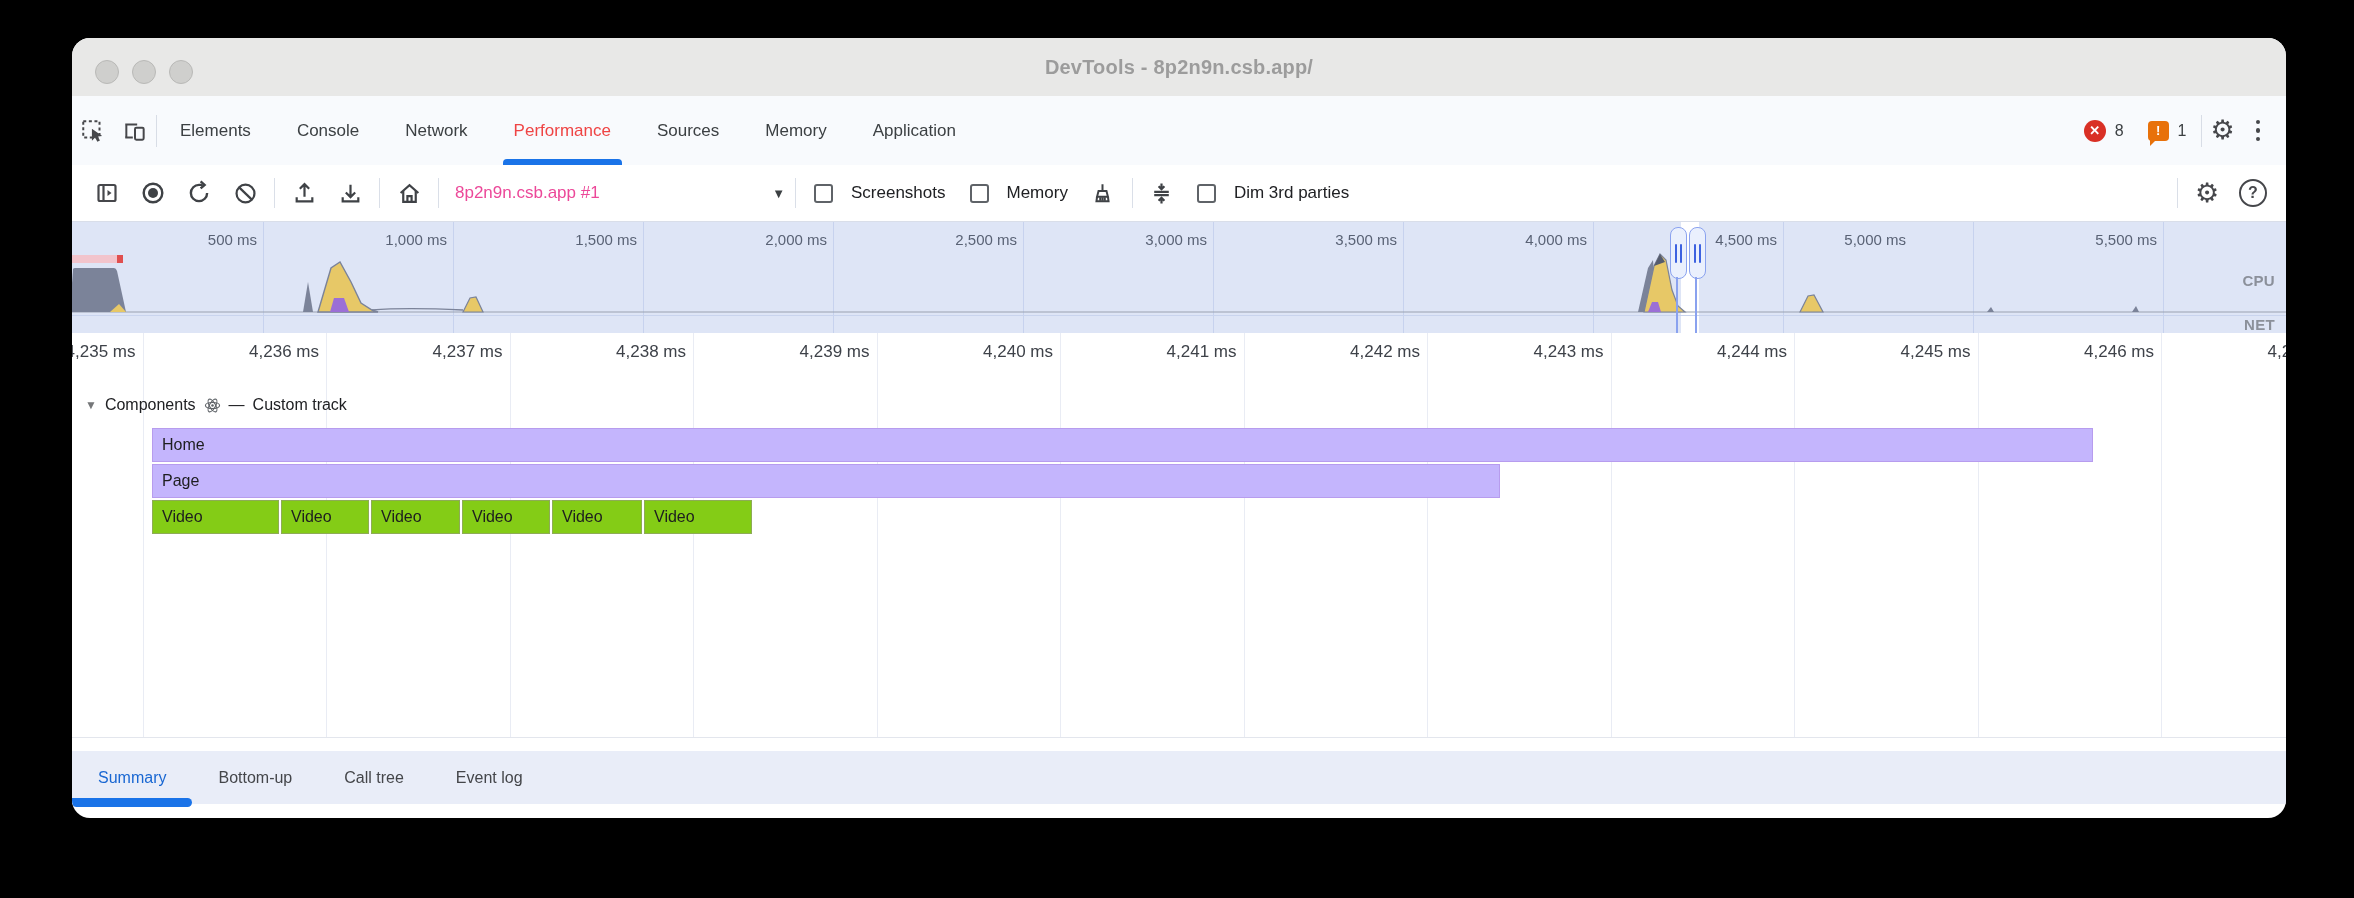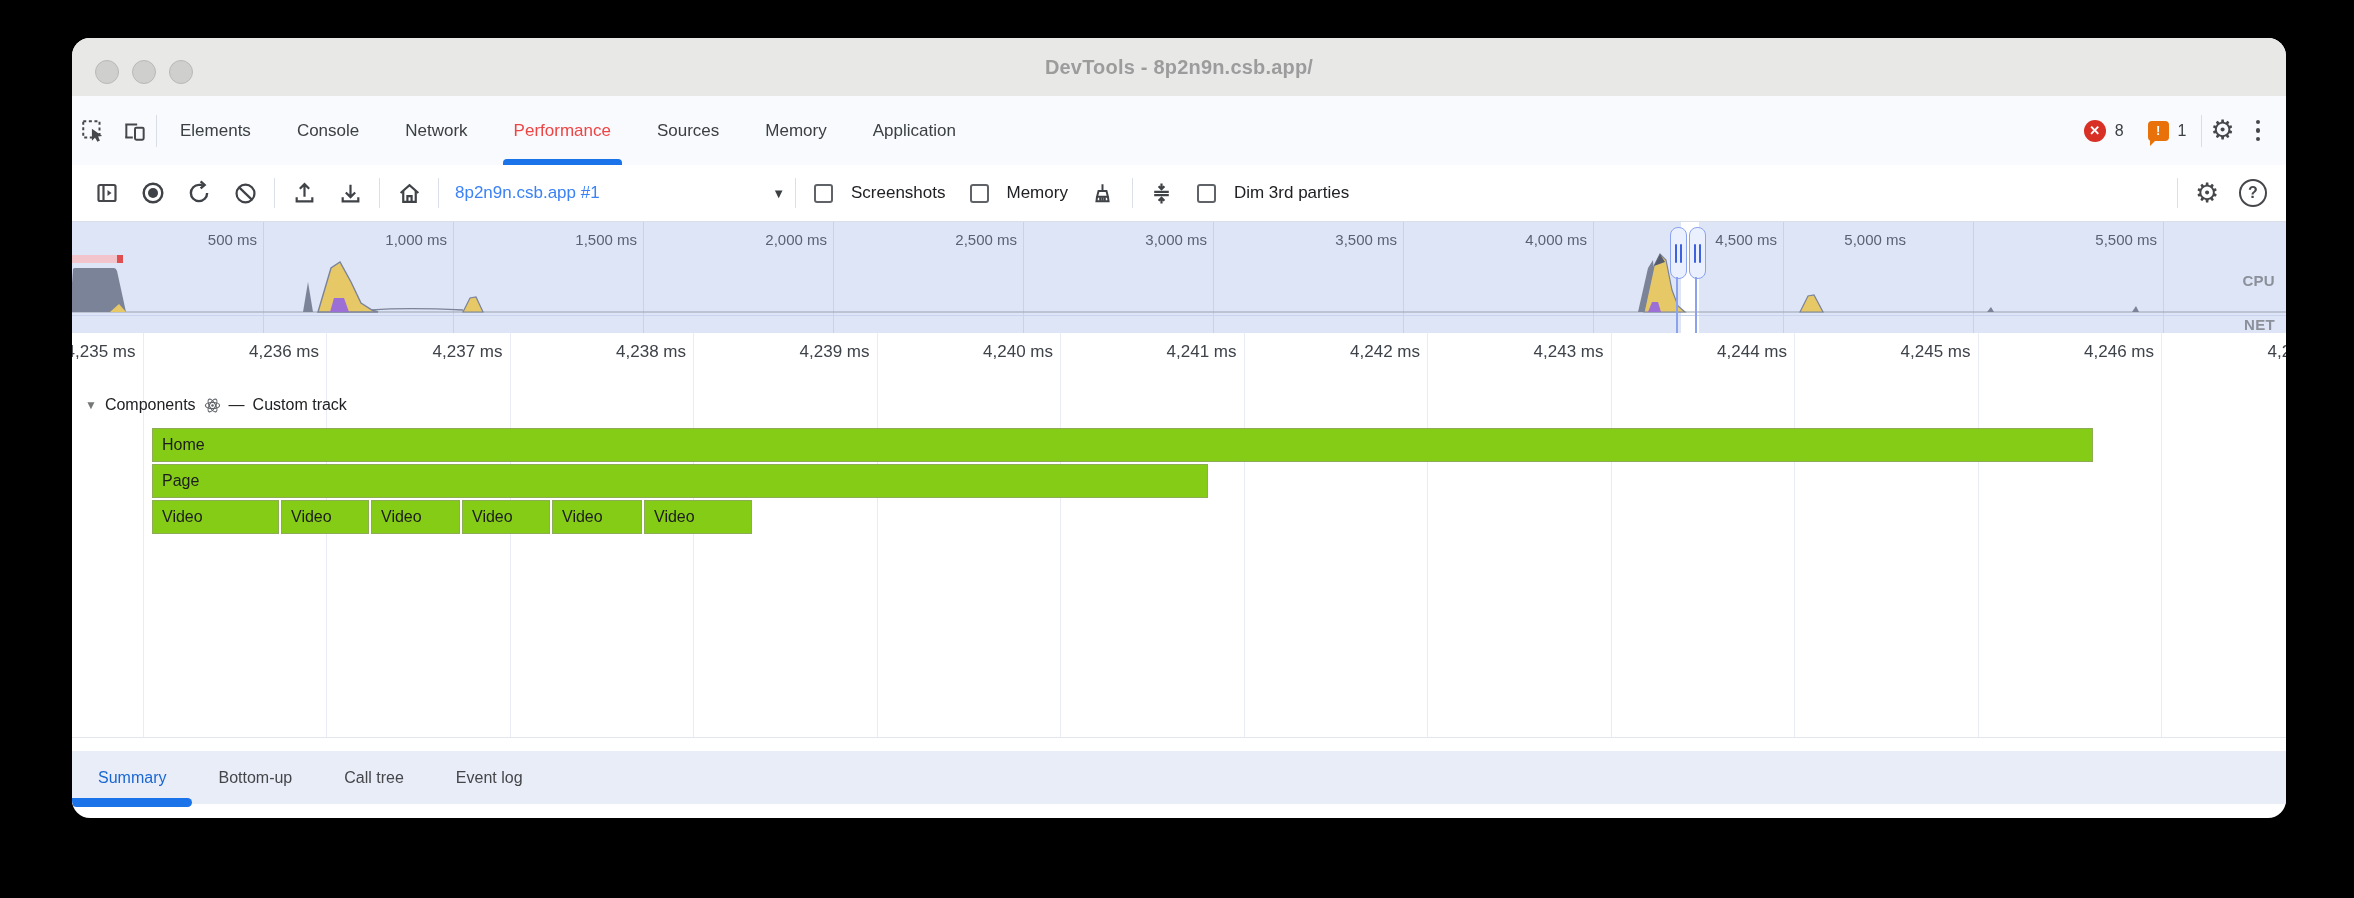--- a/index.html
+++ b/index.html
@@ -33,21 +33,21 @@
   .cnt{font-size:16px;color:#3c4043;}
   .glyphbtn{font-size:27px;color:#46474b;line-height:1;}
   .kebab{display:flex;flex-direction:column;gap:4px;margin:0 26px 0 12px;}
   .kebab i{width:4.5px;height:4.5px;border-radius:50%;background:#46474b;}
   
   .toolbar{position:absolute;left:0;top:127px;width:100%;height:57px;background:#fff;
     border-bottom:1px solid #d9dee9;display:flex;align-items:center;padding-left:12px;box-sizing:border-box;}
   .tbtn{width:46px;height:44px;display:flex;align-items:center;justify-content:center;flex:0 0 auto;}
   .tsep{width:1px;height:30px;background:#dadfe8;margin:0 6px;flex:0 0 auto;}
   .profsel{display:flex;align-items:center;width:330px;margin:0 4px 0 10px;flex:0 0 auto;}
-  .profsel .ptxt{font-size:17px;color:#3b82f6;text-align:center;}
+  .profsel .ptxt{font-size:17px;color:#ec4899;text-align:center;}
   .profsel .caret{margin-left:auto;font-size:13px;color:#3c4043;}
   .cbx{display:flex;align-items:center;gap:18px;margin:0 12px;flex:0 0 auto;}
   .cbx .box{width:19px;height:19px;border:2px solid #5f6368;border-radius:3px;background:#fff;box-sizing:border-box;}
   .cbx .lbl{font-size:17px;color:#202124;}
   .helpbtn{width:28px;height:28px;border:2.4px solid #46474b;border-radius:50%;display:flex;align-items:center;
     justify-content:center;font-size:16px;font-weight:700;color:#46474b;box-sizing:border-box;}
   
   .overview{position:absolute;left:0;top:184px;width:100%;height:111px;background:#dee5f6;overflow:hidden;}
   .ovline{position:absolute;top:0;bottom:0;width:1px;background:#c7d2ee;}
   .ovlabel{position:absolute;top:9px;transform:translateX(-100%);font-size:15px;color:#596275;white-space:nowrap;}
@@ -61,21 +61,21 @@
   
   .gridwrap{position:absolute;left:0;top:295px;width:100%;height:404px;overflow:hidden;}
   .gline{position:absolute;top:0;bottom:0;width:1px;background:#e9ecf4;}
   .ruler{position:absolute;left:0;top:295px;width:100%;height:41px;}
   .rlabel{position:absolute;top:9px;transform:translateX(-100%);font-size:17px;color:#3e4249;white-space:nowrap;}
   .trackhead{position:absolute;left:13px;top:358px;display:flex;align-items:center;gap:8px;font-size:16px;color:#202124;}
   .trackhead .tri{font-size:12px;color:#757779;}
   .trackhead .dash{color:#202124;}
   .trow-bar{position:absolute;height:34px;box-sizing:border-box;border:1px solid rgba(160,110,210,.35);
     display:flex;align-items:center;padding-left:9px;font-size:16px;color:#1d1d1f;overflow:hidden;white-space:nowrap;}
-  .fill-main{background:#84cc16;}
+  .fill-main{background:#c4b5fd;}
   .fill-light{background:#84cc16;}
   .hdiv{position:absolute;left:0;top:699px;width:100%;height:1px;background:#e3e6ed;}
   
   .drawer{position:absolute;left:0;top:713px;width:100%;height:53px;background:#e9edf8;display:flex;}
   .dtab{position:relative;height:53px;display:flex;align-items:center;padding:0 26px;font-size:16px;color:#44464a;flex:0 0 auto;}
   .dtab.active{color:#1967d2;}
   .dpill{position:absolute;left:0;bottom:-3px;height:9px;width:100%;background:#1a73e8;border-radius:0 6px 6px 6px;}
   svg.ic{display:block;}
   svg.ic *{vector-effect:non-scaling-stroke;}
 </style>
@@ -353,21 +353,21 @@
         <ellipse cx="12" cy="12" rx="10" ry="4.2" transform="rotate(120 12 12)"></ellipse>
       </svg>
       <span class="dash">—</span>
       <span>Custom track</span>
     </div>
 
     <div id="track-rows">
         <div class="trow-bar fill-main" style="left: 80px; width: 1941px; top: 390px;">
           <span>Home</span>
         </div>
-        <div class="trow-bar fill-main" style="left: 80px; width: 1056px; top: 426px;">
+        <div class="trow-bar fill-main" style="left: 80px; width: 1348px; top: 426px;">
           <span>Page</span>
         </div>
         <div class="trow-bar fill-light" style="left: 80px; width: 127px; top: 462px;">
           <span>Video</span>
         </div>
         <div class="trow-bar fill-light" style="left: 209px; width: 88px; top: 462px;">
           <span>Video</span>
         </div>
         <div class="trow-bar fill-light" style="left: 299px; width: 89px; top: 462px;">
           <span>Video</span>

